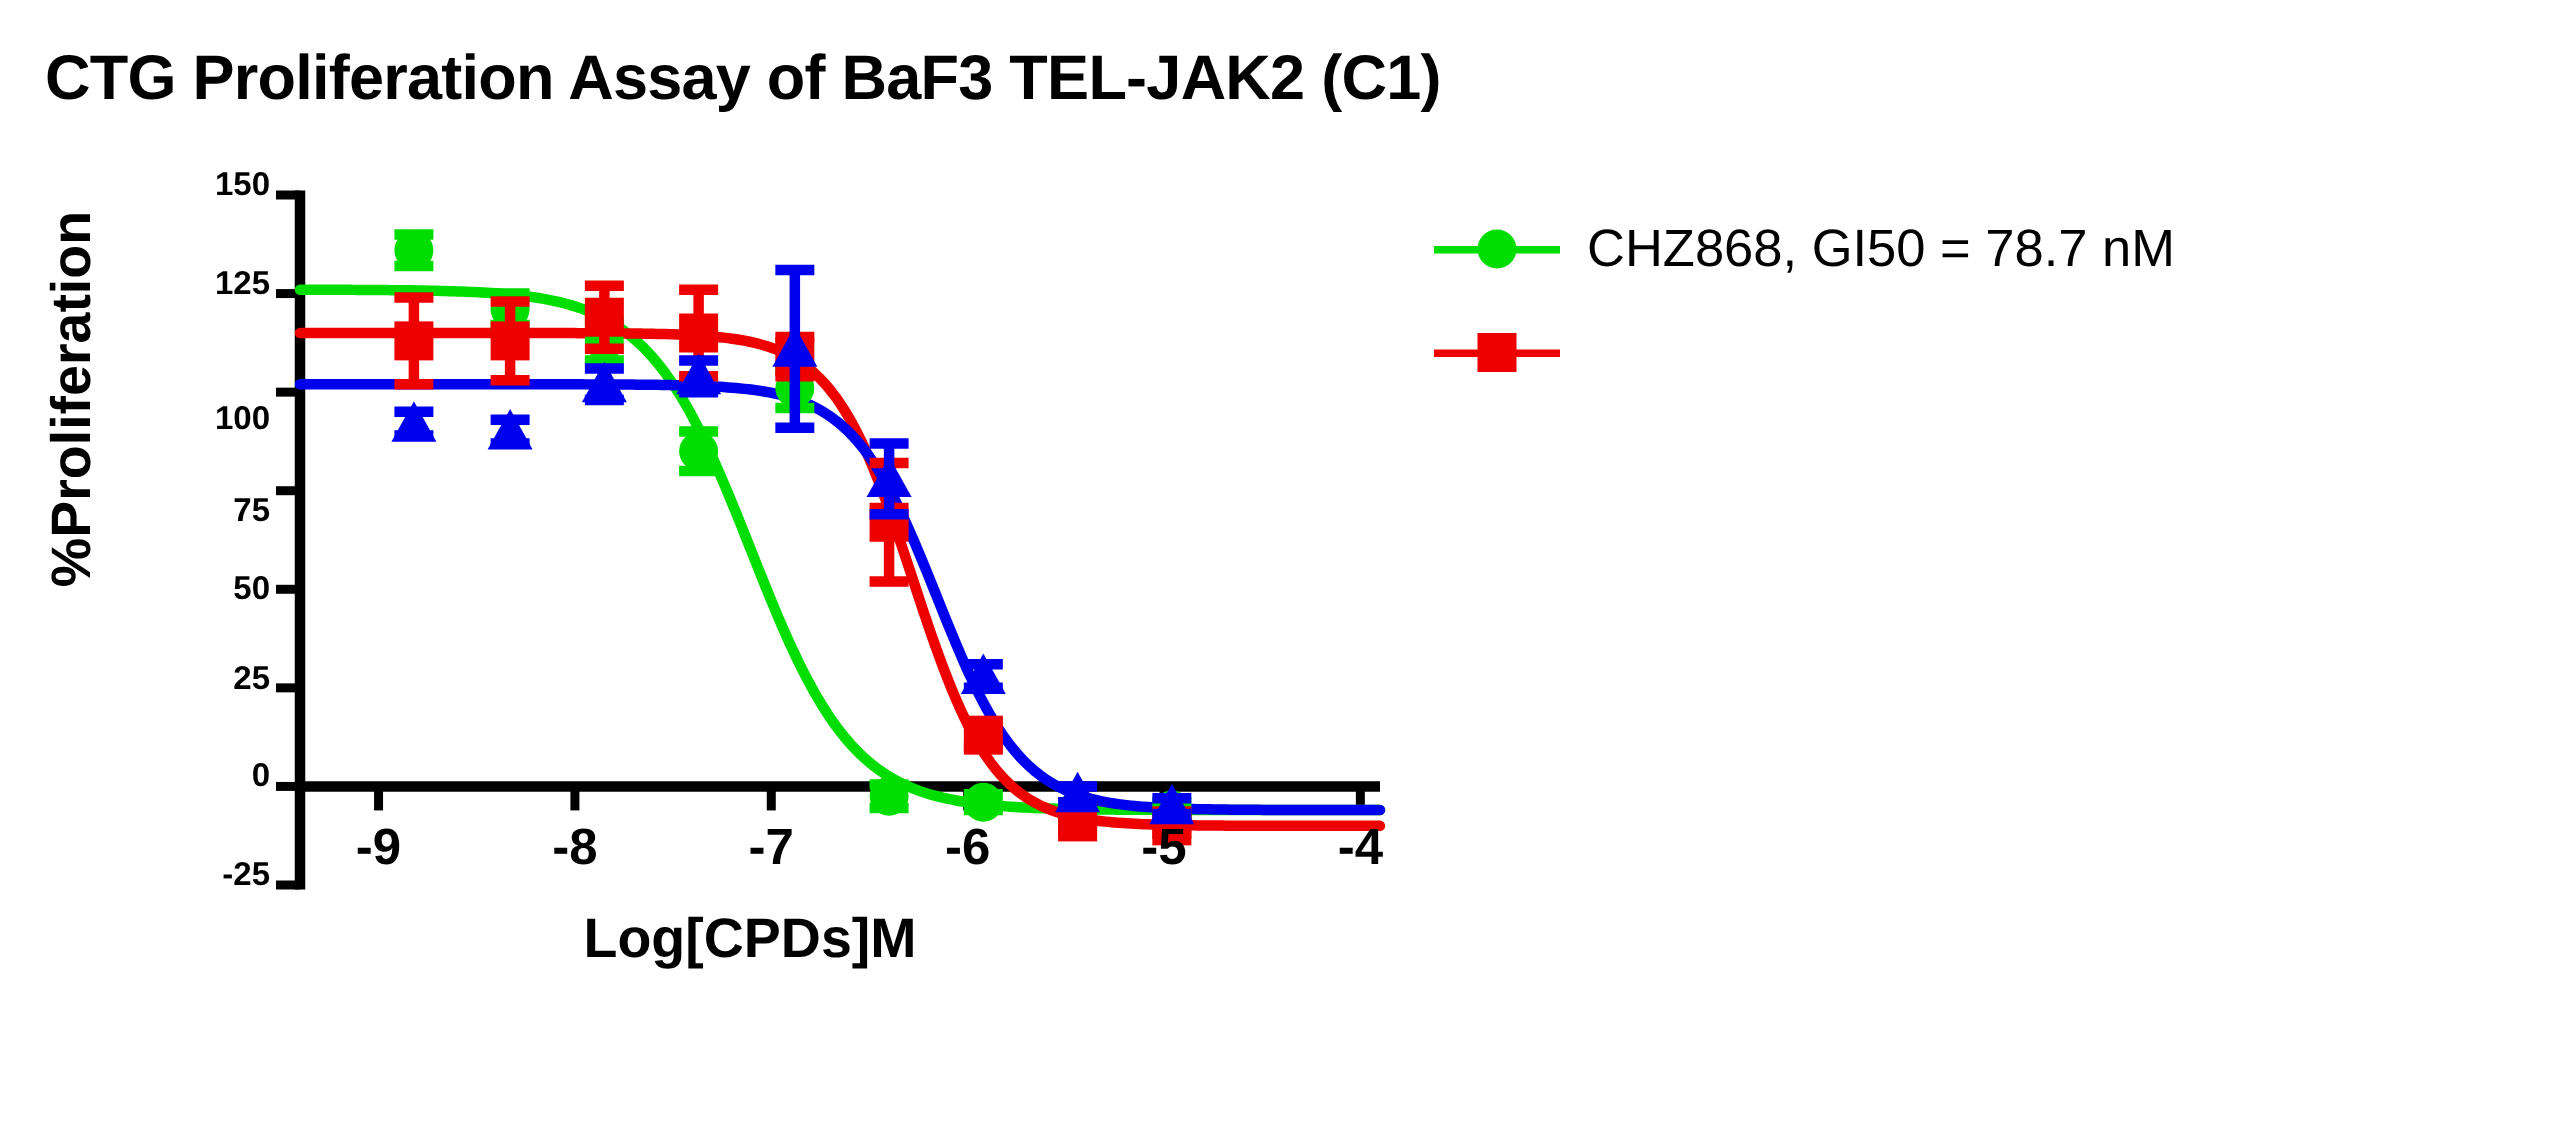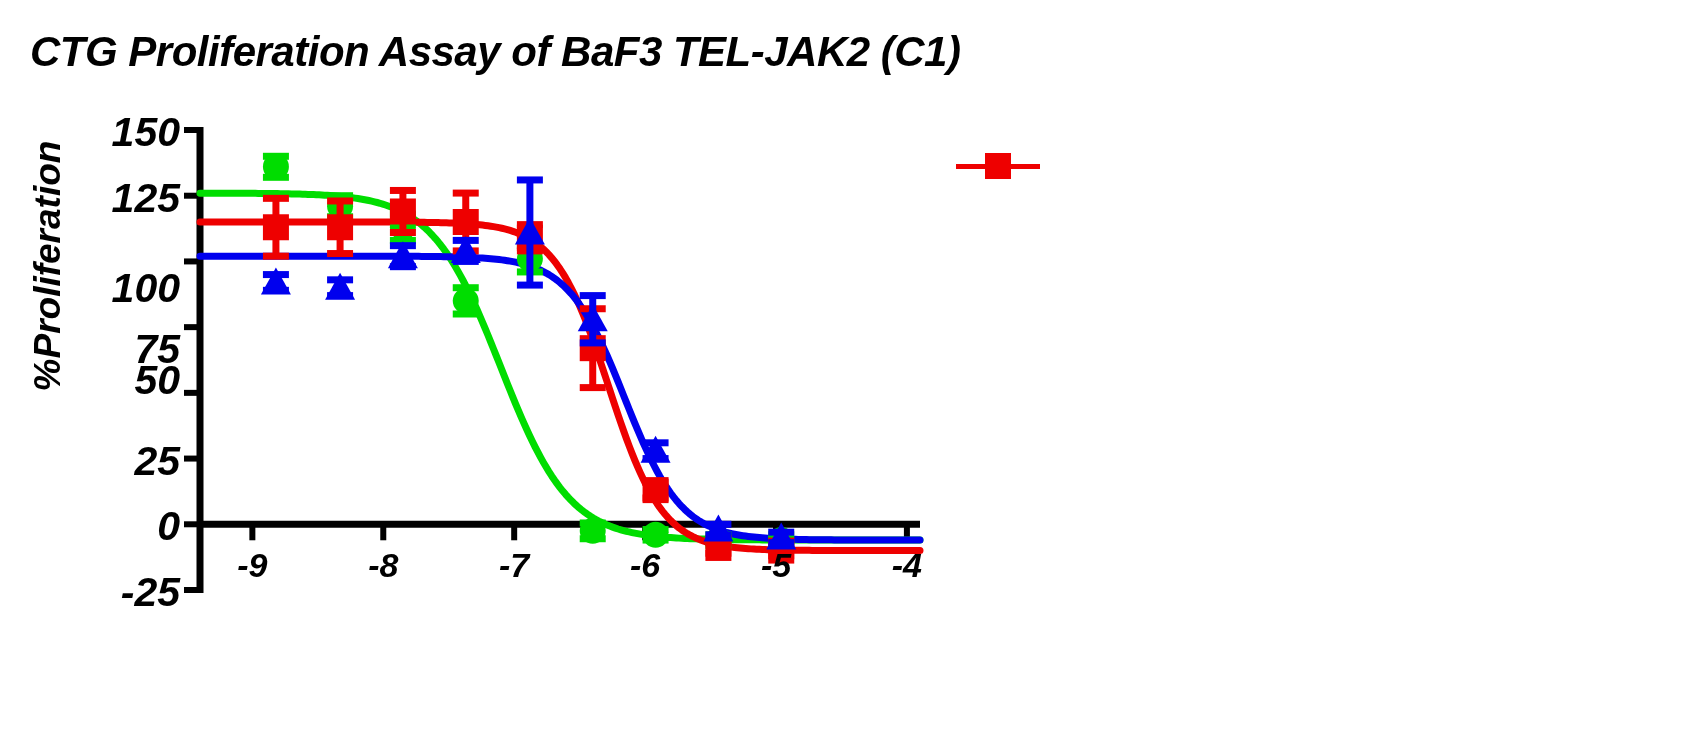--- a/index.html
+++ b/index.html
@@ -1,21 +1,21 @@
 <!DOCTYPE html>
 <html><head>
 <meta charset="utf-8">
 <style>
   html,body{margin:0;padding:0;}
   body{
     width:1707px;height:750px;background:#ffffff;overflow:hidden;
     font-family:"Liberation Sans", sans-serif;
     -webkit-font-smoothing:antialiased;
   }
-  #root{position:relative;width:1707px;height:750px;font-style:italic;}
+  #root{position:relative;width:1707px;height:750px;}
 
   
   #chart-title{
     position:absolute;left:30px;top:28px;
     font-size:42px;font-weight:bold;color:#000;
     letter-spacing:-0.5px;white-space:nowrap;
   }
 
   
   #plot-wrap{position:absolute;left:0;top:0;width:960px;height:700px;}
@@ -31,21 +31,21 @@
     font-size:37px;font-weight:bold;color:#000;white-space:nowrap;
   }
   #x-axis-title{
     position:absolute;left:330px;top:605px;width:340px;
     text-align:center;font-size:37px;font-weight:bold;color:#000;white-space:nowrap;
   }
 
   
   .ytick-label{
     position:absolute;text-align:right;width:120px;
-    font-size:41px;font-weight:bold;color:#000;
+    font-size:22px;font-weight:bold;color:#000;
     line-height:1;
   }
   .xtick-label{
     position:absolute;text-align:center;width:80px;
     font-size:34px;font-weight:bold;color:#000;
     line-height:1;
   }
 
   
   #legend{
@@ -208,43 +208,51 @@
           <line x1="705.4" y1="534.8" x2="731.4" y2="534.8" stroke="#0000EE" stroke-width="7"></line>
           <polygon points="718.4,514.5428571428572 703.4,541.5428571428572 733.4,541.5428571428572" fill="#0000EE"></polygon>
           <line x1="781.2363636363636" y1="532.1714285714286" x2="781.2363636363636" y2="542.6857142857143" stroke="#0000EE" stroke-width="7"></line>
           <line x1="768.2363636363636" y1="532.1714285714286" x2="794.2363636363636" y2="532.1714285714286" stroke="#0000EE" stroke-width="7"></line>
           <line x1="768.2363636363636" y1="542.6857142857143" x2="794.2363636363636" y2="542.6857142857143" stroke="#0000EE" stroke-width="7"></line>
           <polygon points="781.2363636363636,522.4285714285713 766.2363636363636,549.4285714285713 796.2363636363636,549.4285714285713" fill="#0000EE"></polygon>
         </g>
       </svg>
 
     <div id="y-axis-title">%Proliferation</div>
+    <div id="x-axis-title">Log[CPDs]M</div>
 
     <div id="ytick-labels">
         <div class="ytick-label" style="left: 60px; top: 112px;">150</div>
         <div class="ytick-label" style="left: 60px; top: 177.714px;">125</div>
         <div class="ytick-label" style="left: 60px; top: 243.429px; margin-top: 25px;">100</div>
         <div class="ytick-label" style="left: 60px; top: 297px; margin-top: 32px;">75</div>
-        <div class="ytick-label" style="left: 60px; top: 360px;">50</div>
+        <div class="ytick-label" style="left: 60px; top: 381px;">50</div>
         <div class="ytick-label" style="left: 60px; top: 440.571px;">25</div>
         <div class="ytick-label" style="left: 60px; top: 506.286px;">0</div>
         <div class="ytick-label" style="left: 60px; top: 572px;">-25</div>
       </div>
     <div id="xtick-labels">
         <div class="xtick-label" style="left: 212.364px; top: 548.286px;">-9</div>
         <div class="xtick-label" style="left: 343.273px; top: 548.286px;">-8</div>
         <div class="xtick-label" style="left: 474.182px; top: 548.286px;">-7</div>
         <div class="xtick-label" style="left: 605.091px; top: 548.286px;">-6</div>
         <div class="xtick-label" style="left: 736px; top: 548.286px;">-5</div>
         <div class="xtick-label" style="left: 866.909px; top: 548.286px;">-4</div>
       </div>
   </div>
 
   <div id="legend">
       <div class="legend-row">
         <div class="legend-key">
+          <div class="kline" style="background: rgb(0, 221, 0);"></div>
+          <div class="ksym sym-circle" style="background: rgb(0, 221, 0);"></div>
+        </div>
+        <div class="legend-label">CHZ868, GI50 = 78.7 nM</div>
+      </div>
+      <div class="legend-row">
+        <div class="legend-key">
           <div class="kline" style="background: rgb(238, 0, 0);"></div>
           <div class="ksym sym-square" style="background: rgb(238, 0, 0);"></div>
         </div>
       </div>
     </div>
 
 </div>
 
 </body></html>

